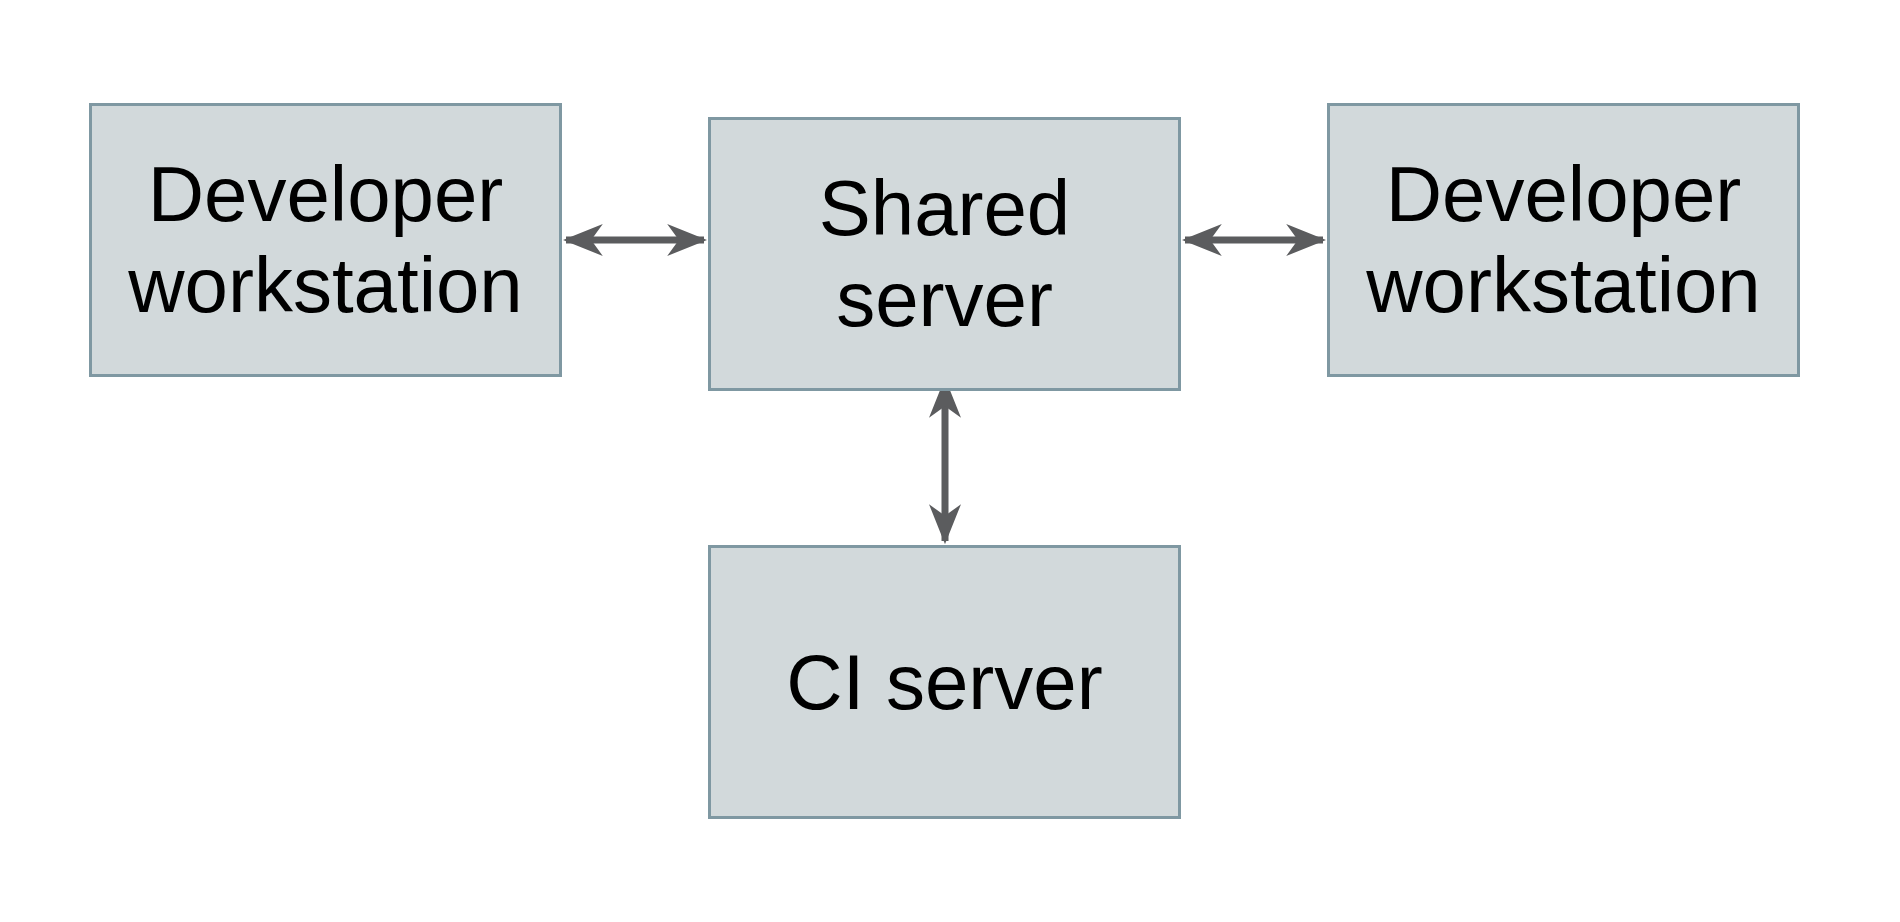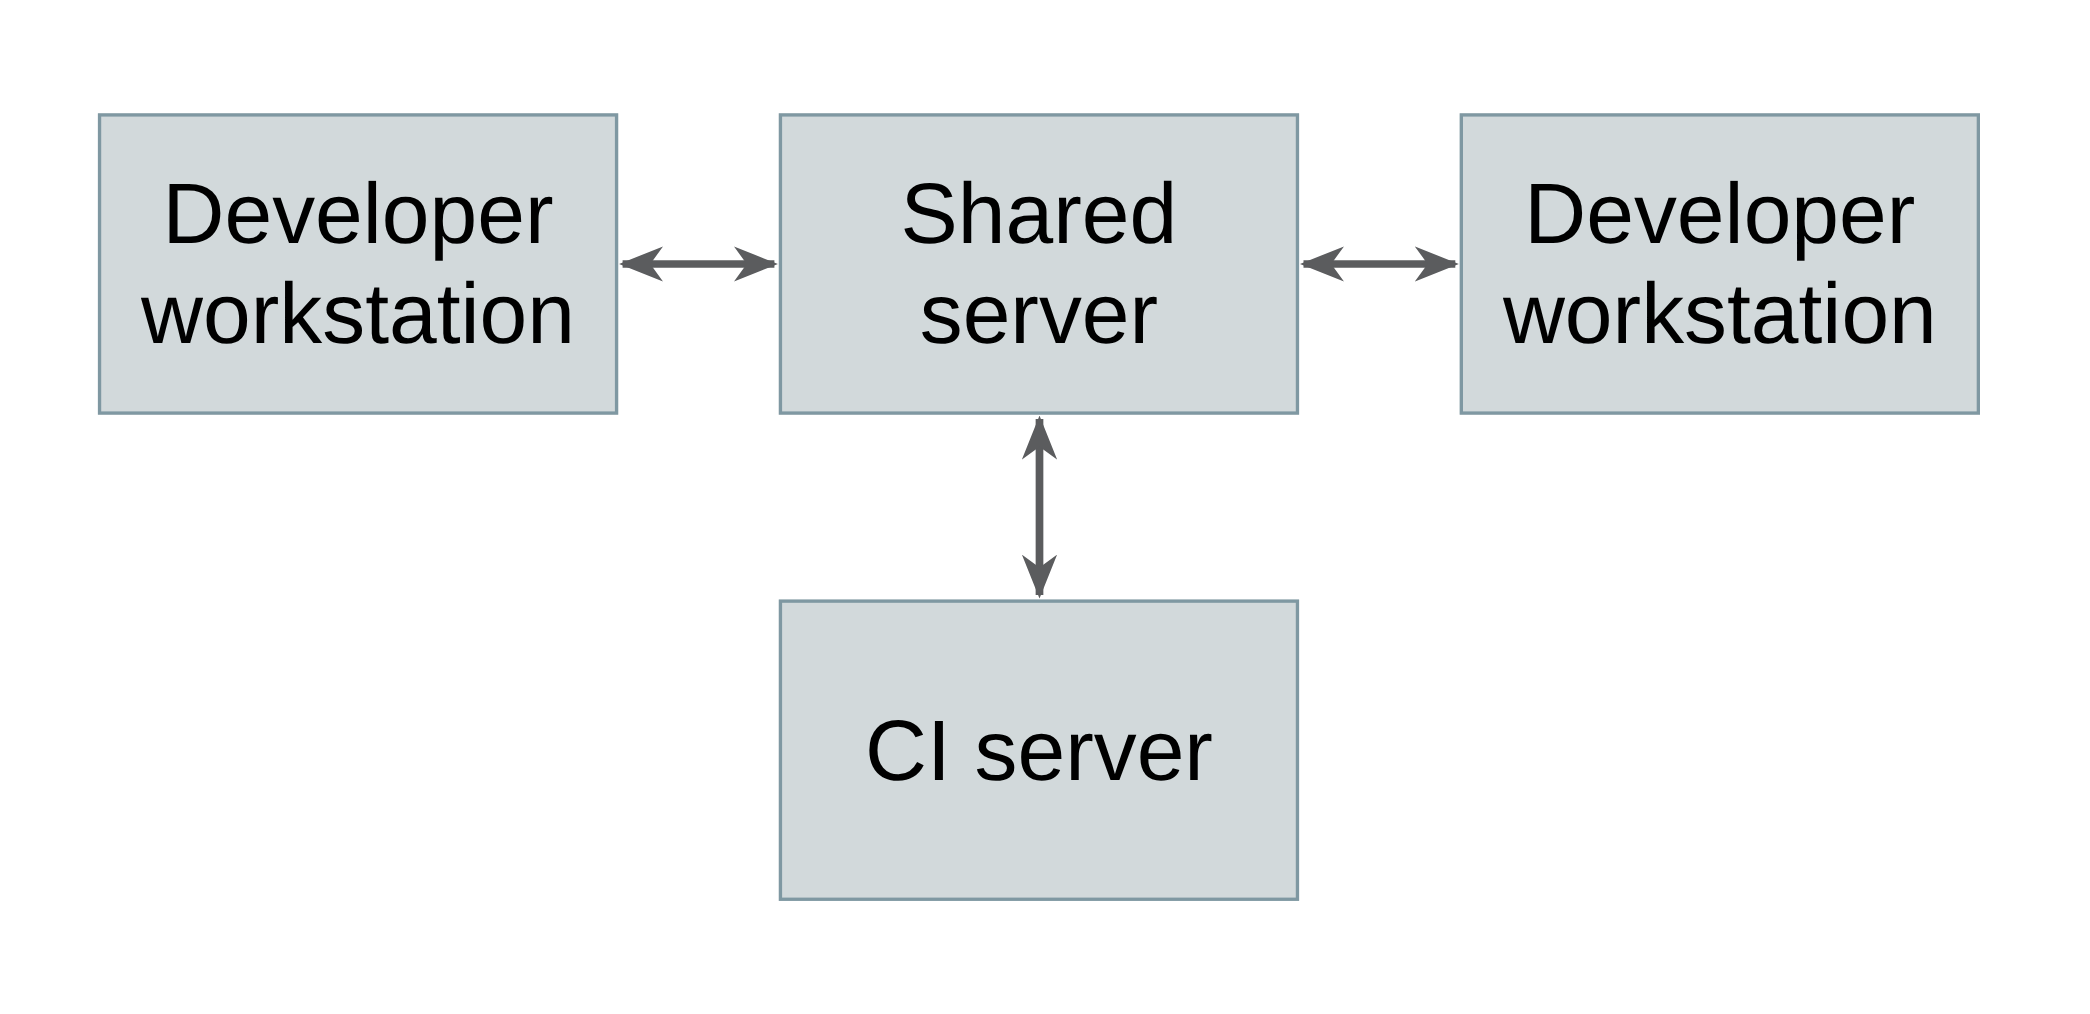--- a/index.html
+++ b/index.html
@@ -43,21 +43,21 @@
     flex-direction: column;
     align-items: center;
     justify-content: center;
     text-align: center;
     color: var(--text-color);
     font-size: 78px;
     line-height: 91px;
     letter-spacing: 0px;
   }
   .node-dev-left     { left:  89px; top: 103px; width: 473px; height: 274px; }
-  .node-shared-cache { left: 708px; top: 103px; width: 473px; height: 274px; }
+  .node-shared-cache { left: 708px; top: 117px; width: 473px; height: 274px; }
   .node-dev-right    { left: 1327px; top: 103px; width: 473px; height: 274px; }
   .node-ci-server    { left: 708px; top: 545px; width: 473px; height: 274px; }
 </style>
 </head>
 <body>
 
 <div class="canvas">
 
   <svg class="arrows-layer" viewBox="0 0 1900 922" xmlns="http://www.w3.org/2000/svg">
     <defs>

